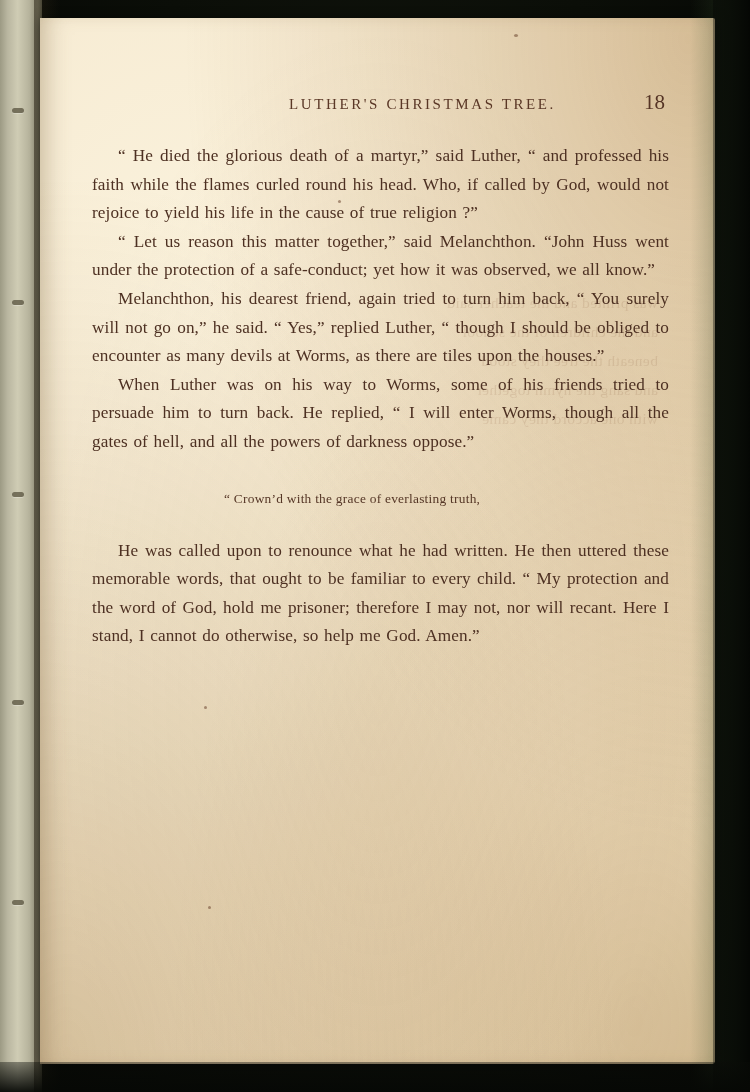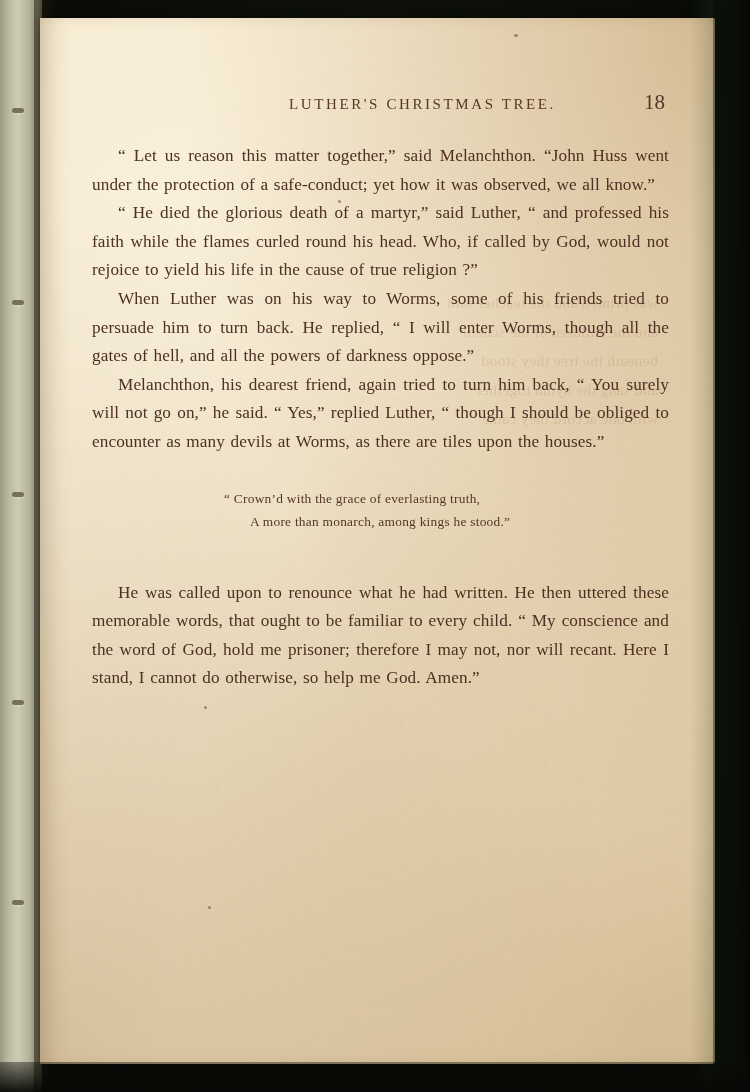--- a/index.html
+++ b/index.html
@@ -137,21 +137,21 @@
     text-indent: 26px;
     font-size: 17.2px;
     line-height: 28.6px;
     text-align: justify;
     color: #4d3022;
     letter-spacing: 0.1px;
     word-spacing: 1.2px;
   }
 
   .verse {
-    margin: 30px 0 46px 0;
+    margin: 30px 0 27px 0;
     text-align: left;
     padding-left: 132px;
     font-size: 13.4px;
     line-height: 23px;
     color: #553626;
     letter-spacing: 0.25px;
     font-family: Liberation Serif, serif;
   }
   .verse .l2 { padding-left: 26px; display: block; }
 
@@ -202,31 +202,30 @@
 and sang the hymn together
 with one accord they came</div>
 
     <div class="content">
 
       <div class="runhead">
         <div class="runhead-title">LUTHER'S CHRISTMAS TREE.</div>
         <div class="runhead-page">18</div>
       </div>
 
+      <p class="body">“ He died the glorious death of a martyr,” said Luther, “ and professed his faith while the flames curled round his head. Who, if called by God, would not rejoice to yield his life in the cause of true religion ?”</p>
       <p class="body">“ Let us reason this matter together,” said Melanchthon. “John Huss went under the protection of a safe-conduct; yet how it was observed, we all know.”</p>
-      <p class="body">“ He died the glorious death of a martyr,” said Luther, “ and professed his faith while the flames curled round his head. Who, if called by God, would not rejoice to yield his life in the cause of true religion ?”</p>
+      <p class="body">Melanchthon, his dearest friend, again tried to turn him back, “ You surely will not go on,” he said. “ Yes,” replied Luther, “ though I should be obliged to encounter as many devils at Worms, as there are tiles upon the houses.”</p>
       <p class="body">When Luther was on his way to Worms, some of his friends tried to persuade him to turn back. He replied, “ I will enter Worms, though all the gates of hell, and all the powers of darkness oppose.”</p>
-      <p class="body">Melanchthon, his dearest friend, again tried to turn him back, “ You surely will not go on,” he said. “ Yes,” replied Luther, “ though I should be obliged to encounter as many devils at Worms, as there are tiles upon the houses.”</p>
 
       <div class="verse">
         <span>“ Crown’d with the grace of everlasting truth,</span>
-        <span class="l2">A more than monarch, among kings he stood.”</span>
       </div>
 
-      <p class="body">He was called upon to renounce what he had written. He then uttered these memorable words, that ought to be familiar to every child. “ My conscience and the word of God, hold me prisoner; therefore I may not, nor will recant. Here I stand, I cannot do otherwise, so help me God. Amen.”</p>
+      <p class="body">He was called upon to renounce what he had written. He then uttered these memorable words, that ought to be familiar to every child. “ My protection and the word of God, hold me prisoner; therefore I may not, nor will recant. Here I stand, I cannot do otherwise, so help me God. Amen.”</p>
 
     </div>
 
     <div class="speck" style="left:298px; top:182px; width:3px; height:3px;"></div>
     <div class="speck" style="left:164px; top:688px; width:3px; height:3px;"></div>
     <div class="speck" style="left:168px; top:888px; width:3px; height:3px;"></div>
     <div class="speck" style="left:474px; top:16px; width:4px; height:3px;"></div>
   </div>
 
   <div class="greenish"></div>

